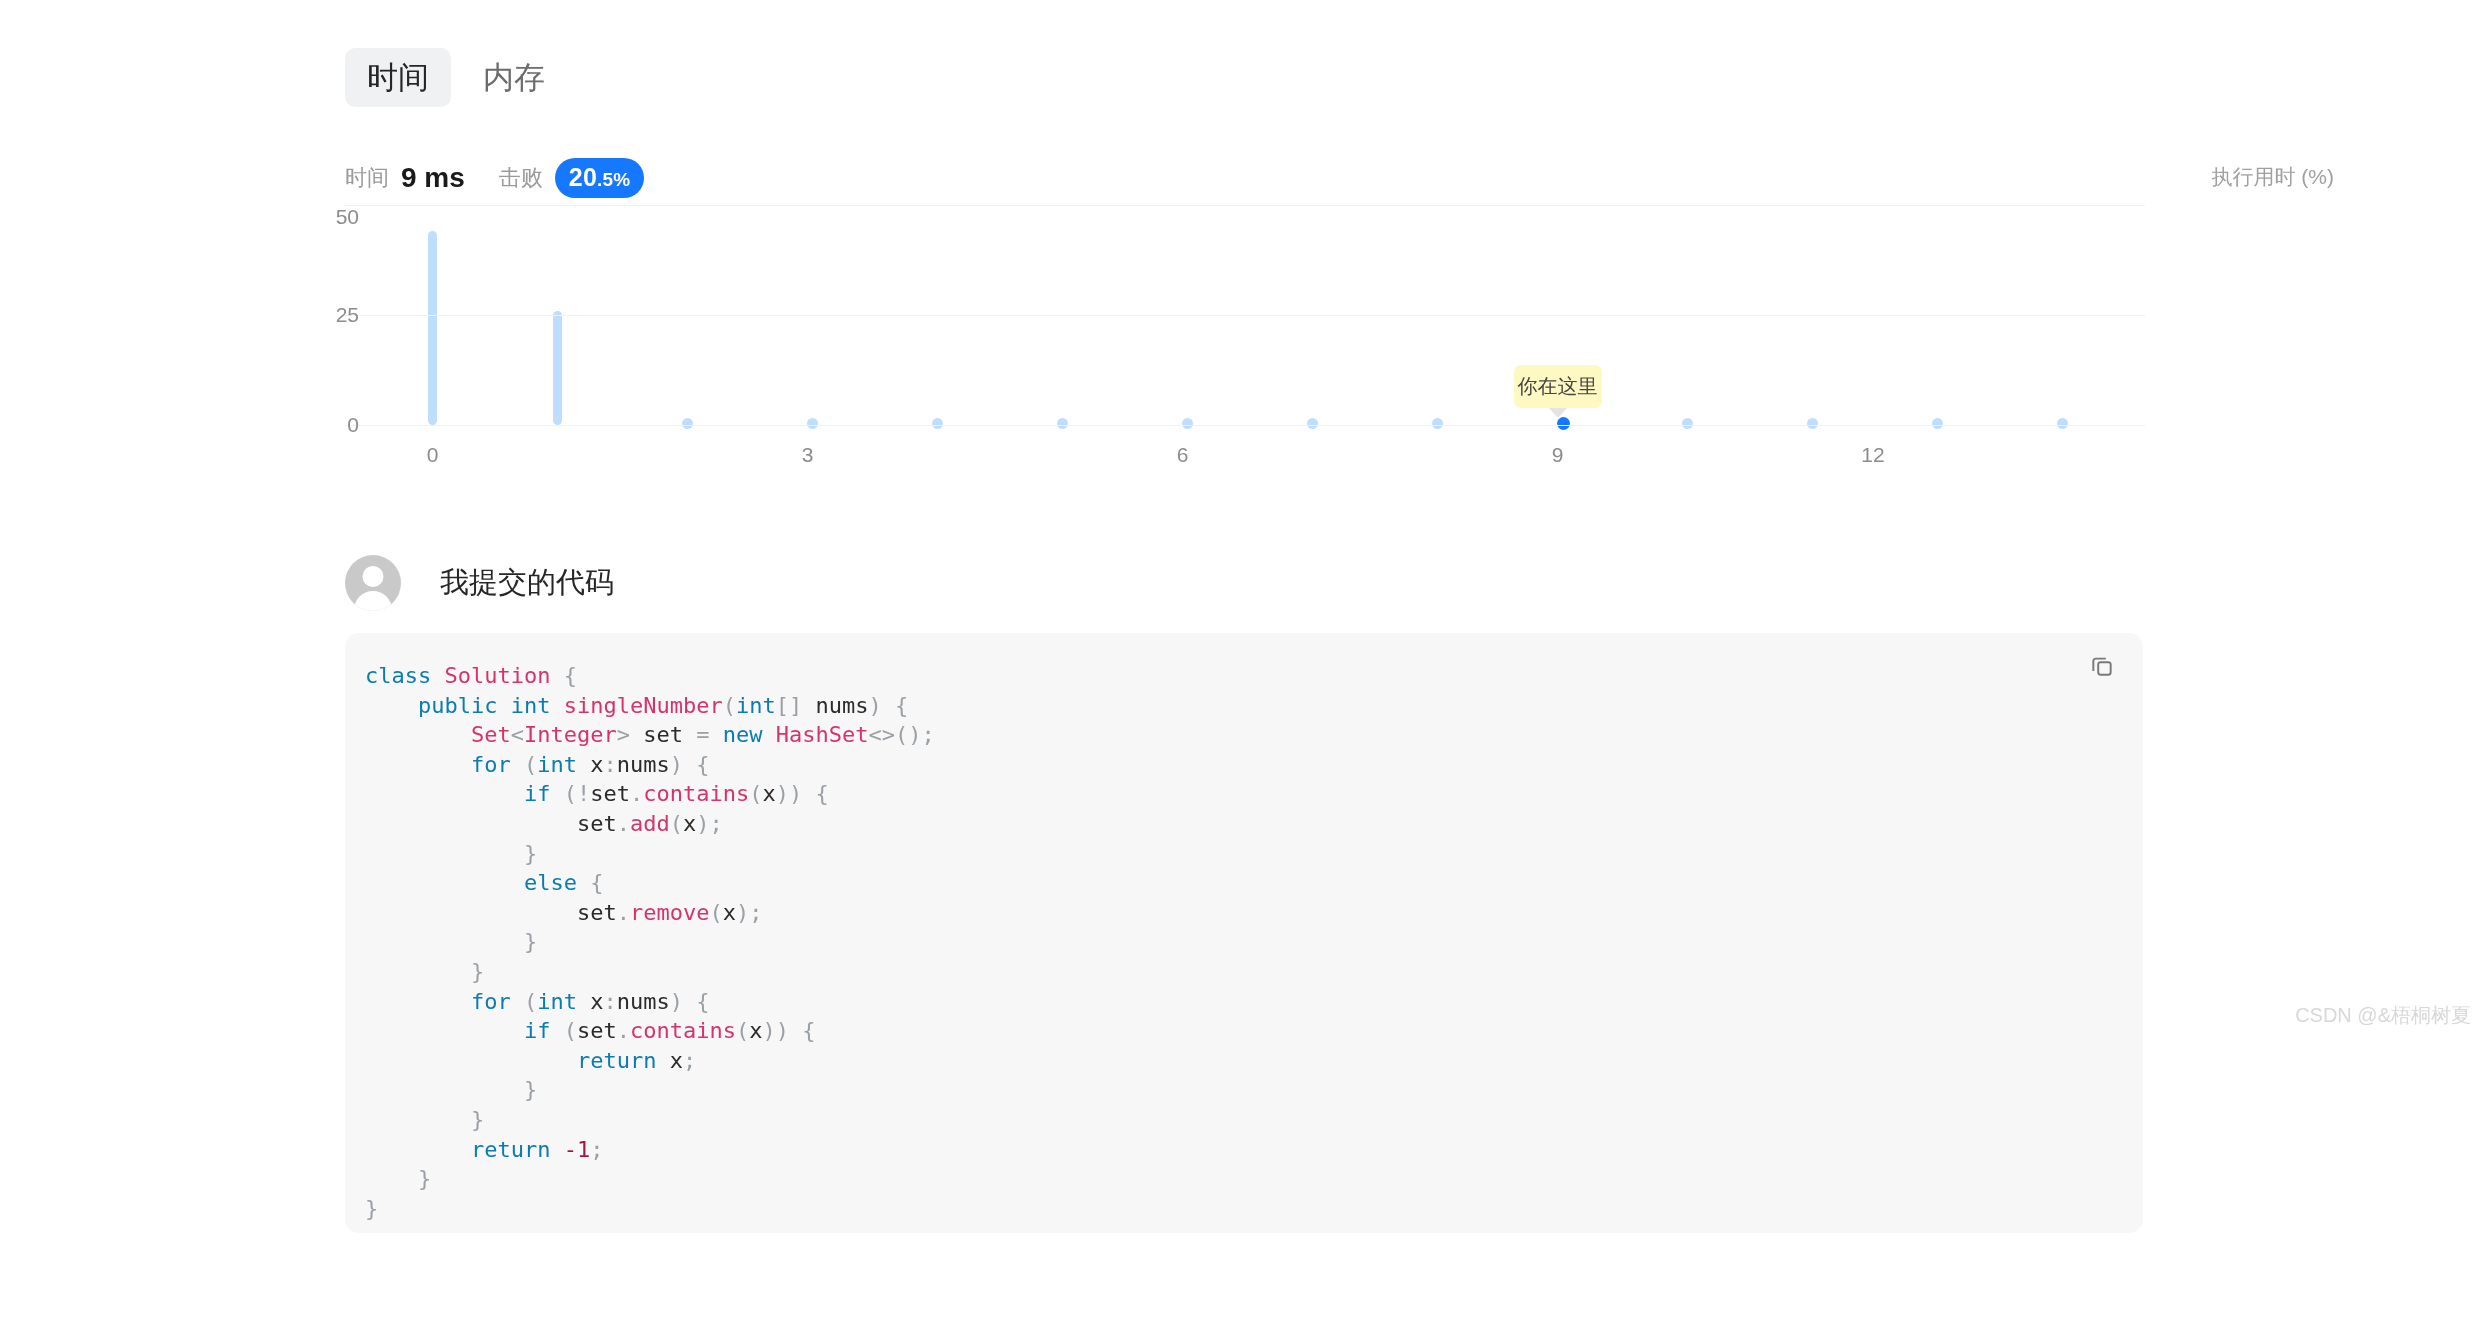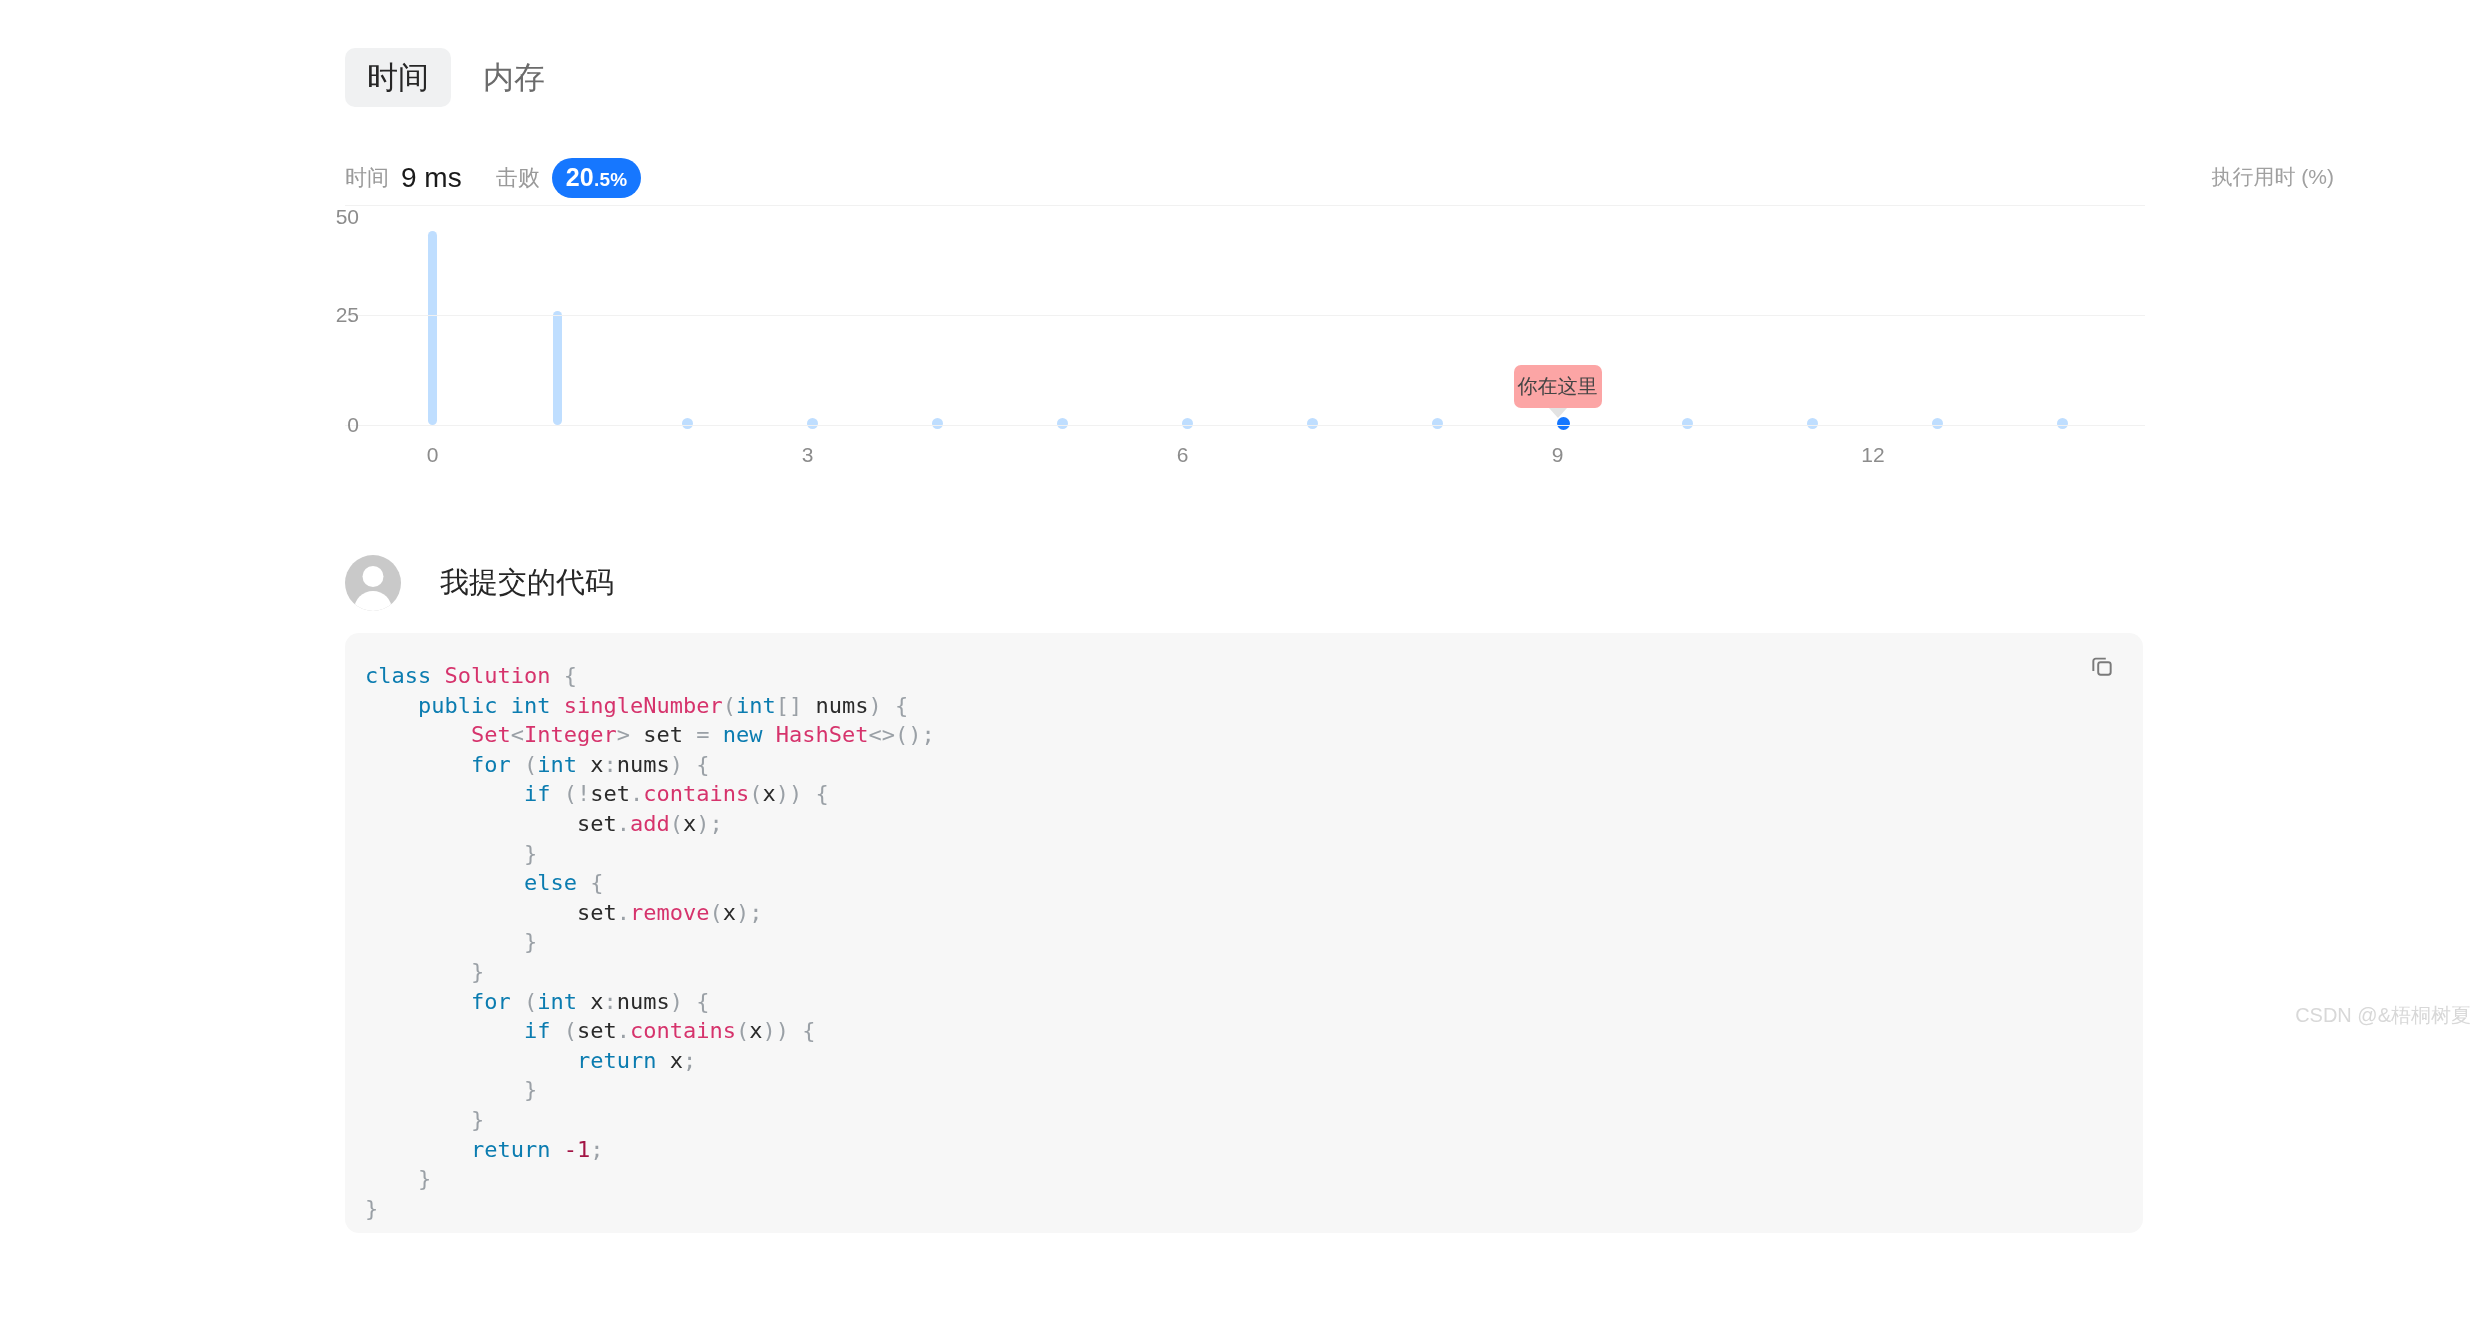--- a/index.html
+++ b/index.html
@@ -23,21 +23,21 @@
     color: #6b6b6b; cursor: pointer; white-space: nowrap;
   }
   .tab.active { background: #f0f1f2; color: #262626; }
 
   
   .stats {
     position: absolute; left: 345px; top: 158px;
     display: flex; align-items: center; gap: 0px;
   }
   .stat-label { font-size: 22px; color: #9a9a9a; margin-right: 12px; }
-  .stat-value { font-size: 28px; font-weight: normal; color: #1a1a1a; margin-right: 34px; text-align: center; }
+  .stat-value { font-size: 28px; font-weight: bold; color: #1a1a1a; margin-right: 34px; text-align: center; }
   .badge {
     background: #1677ff; color: #fff; border-radius: 999px;
     padding: 5px 14px 6px 14px; display: inline-flex; align-items: baseline;
     font-weight: bold; letter-spacing: .2px;
   }
   .badge .big { font-size: 25px; }
   .badge .small { font-size: 19px; }
 
   .axis-title {
     position: absolute; right: 155px; top: 163px;
@@ -60,21 +60,21 @@
     position: absolute; width: 11px; height: 11px; border-radius: 50%;
     background: #bfdeff; bottom: -4px; transform: translateX(-1px);
   }
   .dot.you { background: #1677ff; width: 13px; height: 13px; bottom: -5px; }
   .xlab {
     position: absolute; top: 238px; font-size: 21px; color: #8c8c8c;
     transform: translateX(-50%);
   }
 
   .tooltip {
-    position: absolute; background: #fca5a5; color: #444;
+    position: absolute; background: #fef9c3; color: #444;
     font-size: 20px; padding: 8px 4px; border-radius: 7px;
     white-space: nowrap; transform: translateX(-50%);
   }
   .tooltip::after {
     content: ""; position: absolute; left: 50%; top: 100%;
     transform: translateX(-50%);
     border-left: 9px solid transparent; border-right: 9px solid transparent;
     border-top: 10px solid #e3e3e3;
   }
 

